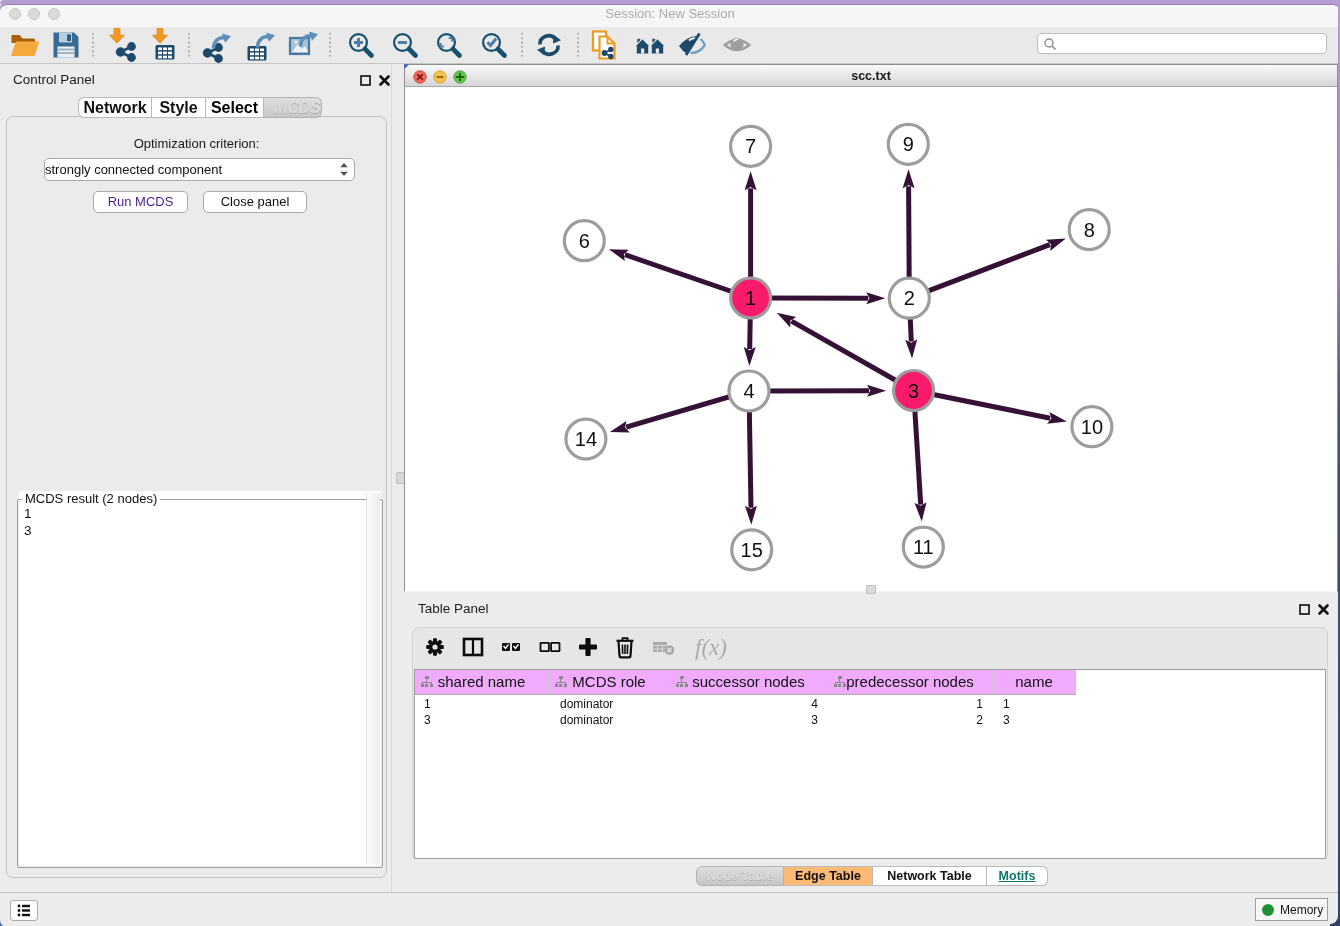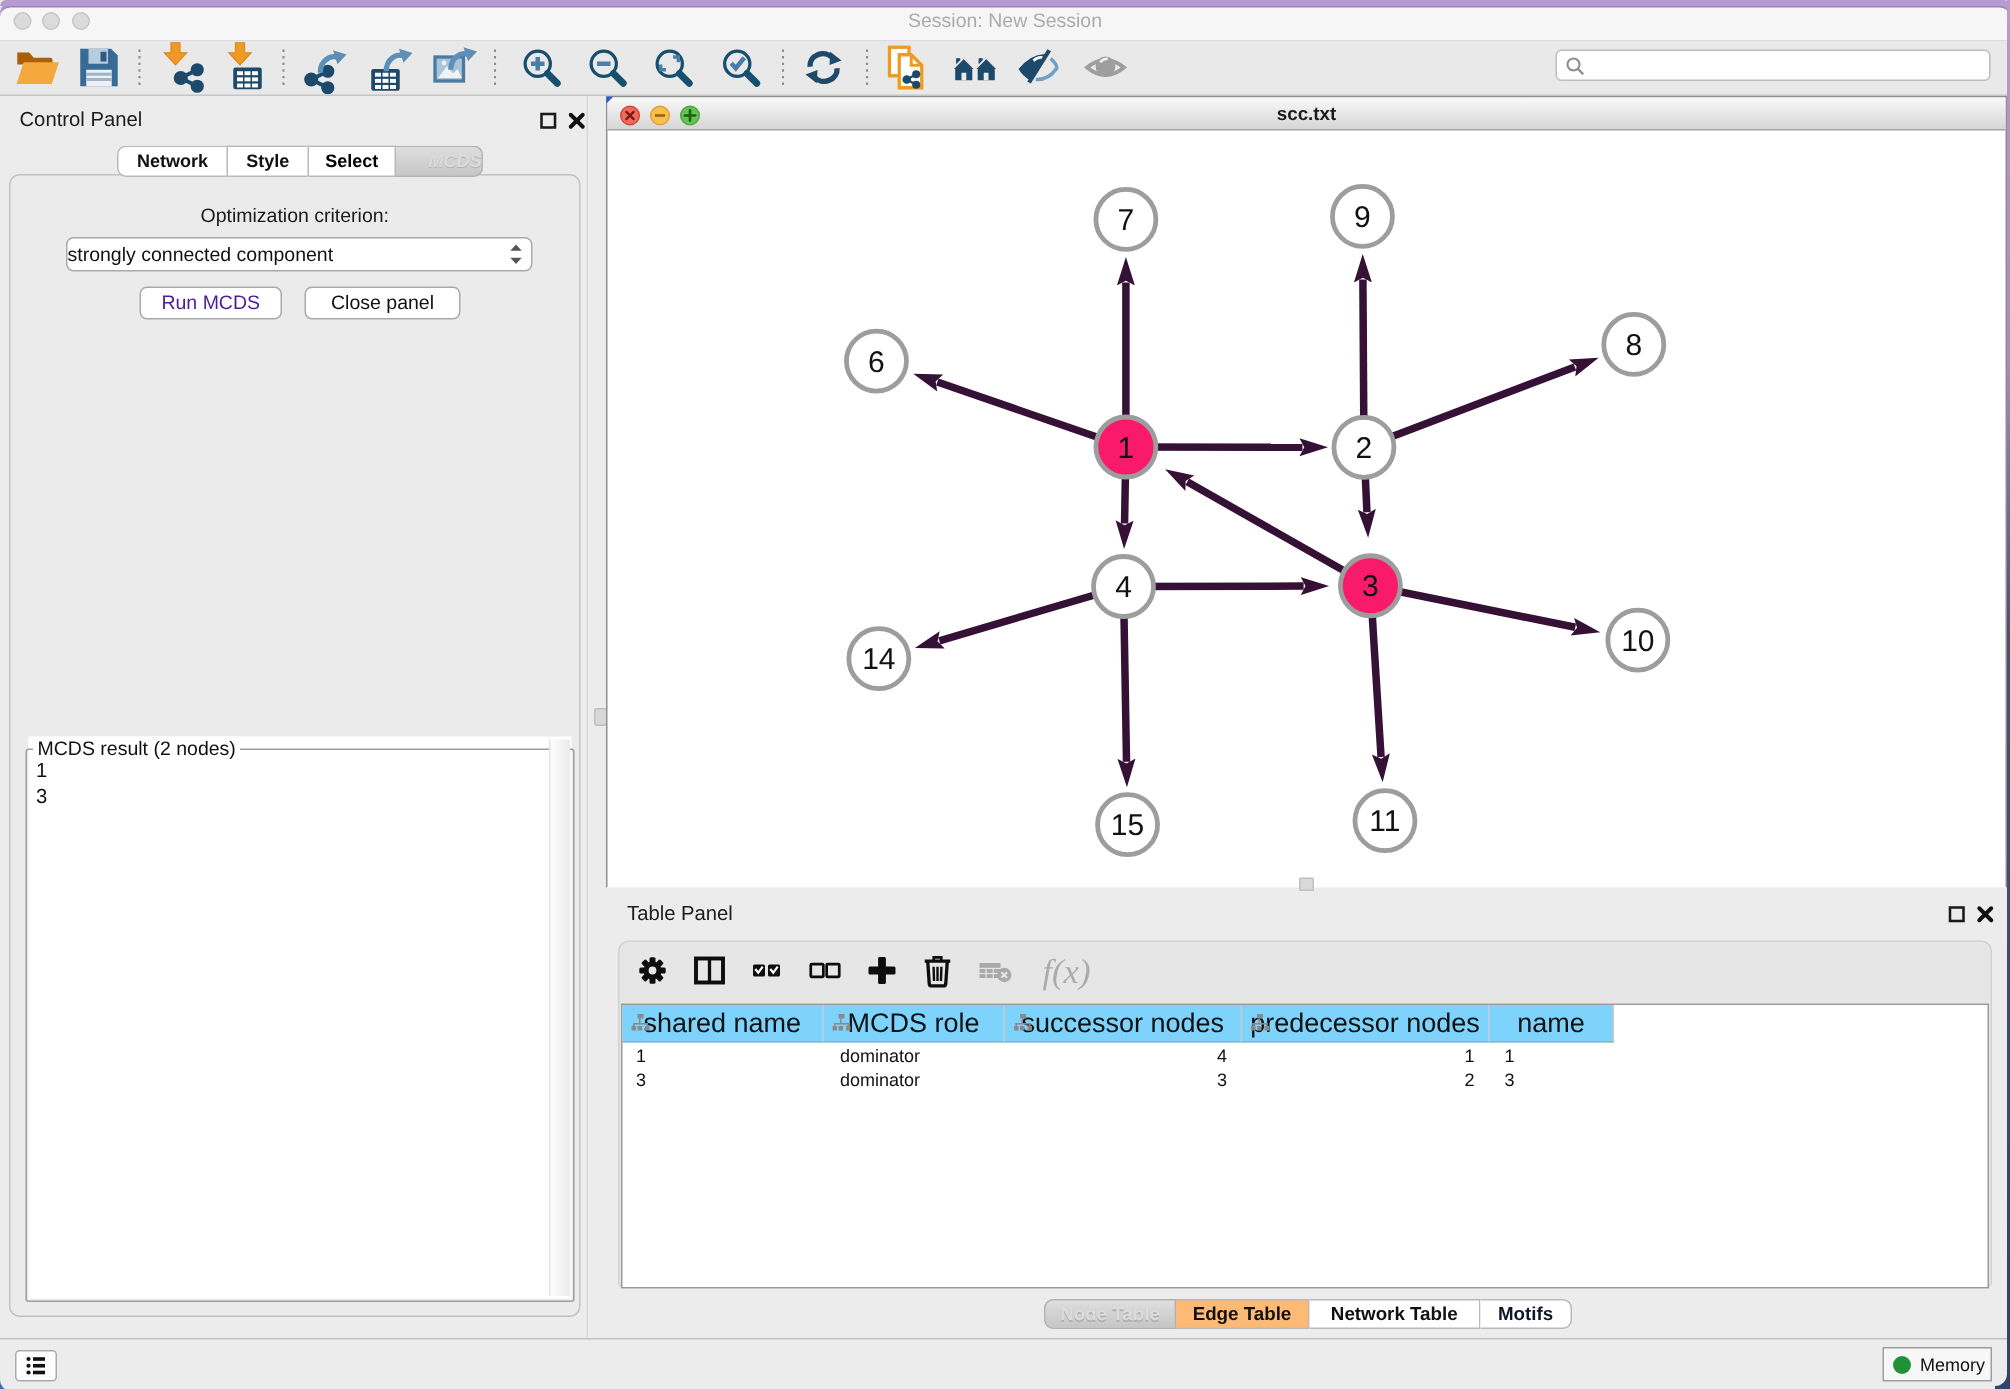--- a/index.html
+++ b/index.html
@@ -187,21 +187,21 @@
   <svg class="abs" style="left:360px;top:10px;" width="32" height="13" viewBox="0 0 32 13">
     <rect x="1" y="2" width="9" height="9" fill="none" stroke="#1a1a1a" stroke-width="1.7"></rect>
     <g stroke="#111" stroke-width="2.6" stroke-linecap="round">
       <line x1="20.5" y1="2.5" x2="28.5" y2="10.5"></line>
         <line x1="28.5" y1="2.5" x2="20.5" y2="10.5"></line>
       </g>
   </svg>
 
   <div class="abs" style="left:6px;top:52px;width:381px;height:762px;background:#ebebeb;border:1px solid #c2c2c2;border-radius:7px;box-sizing:border-box;"></div>
 
-  <div class="abs" style="left:78px;top:33px;height:21px;display:flex;font-size:12px;font-weight:bold;">
+  <div class="abs" style="left:78px;top:33px;height:21px;display:flex;font-size:16px;font-weight:bold;">
     <div style="width:73px;background:#fff;border:1px solid #b9b9b9;border-right:none;border-radius:6px 0 0 6px;text-align:center;line-height:19px;color:#111;box-sizing:border-box;">Network</div>
     <div style="width:54px;background:#fff;border:1px solid #b9b9b9;border-right:none;text-align:center;line-height:19px;color:#111;box-sizing:border-box;">Style</div>
     <div style="width:59px;background:#fff;border:1px solid #b9b9b9;text-align:center;line-height:19px;color:#000000;box-sizing:border-box;">Select</div>
     <div style="width:58px;background:linear-gradient(#dedede,#c6c6c6);border:1px solid #b2b2b2;border-left:none;border-radius:0 6px 6px 0;text-align:right;line-height:19px;color:#dcdcdc;text-shadow:0 1px 0 #b0b0b0;box-sizing:border-box;font-style:italic;">MCDS</div>
   </div>
   <div class="abs" style="left:0;top:72px;width:393px;text-align:center;font-size:13px;color:#1a1a1a;">Optimization criterion:</div>
 
   <div class="abs" style="left:44px;top:94px;width:311px;height:23px;background:#fff;border:1px solid #a9a9a9;border-radius:5px;box-sizing:border-box;font-size:13px;color:#111;line-height:21px;">strongly connected component</div>
   <svg class="abs" style="left:338px;top:98px;" width="12" height="15" viewBox="0 0 12 15">
     <path d="M6,1 L9.8,5.2 H2.2 Z" fill="#555"></path>
@@ -399,21 +399,21 @@
         <span style="position:absolute;left:413px;width:155px;text-align:right;">2</span>
         <span style="position:absolute;left:588px;">3</span>
       </div>
     </div>
   </div>
 
   <div class="abs" style="left:292px;top:274px;height:20px;display:flex;font-size:12.5px;font-weight:bold;">
     <div style="width:88px;background:linear-gradient(#dedede,#c6c6c6);border:1px solid #b2b2b2;border-radius:6px 0 0 6px;text-align:center;line-height:18px;color:#dcdcdc;text-shadow:0 1px 0 #b0b0b0;box-sizing:border-box;">Node Table</div>
     <div style="width:89px;background:#fdba74;border:1px solid #b9b9b9;border-left:none;text-align:center;line-height:18px;color:#111;box-sizing:border-box;">Edge Table</div>
     <div style="width:114px;background:#fff;border:1px solid #b9b9b9;border-left:none;text-align:center;line-height:18px;color:#111;box-sizing:border-box;">Network Table</div>
-    <div style="width:61px;background:#fff;border:1px solid #b9b9b9;border-left:none;border-radius:0 6px 6px 0;text-align:center;line-height:18px;color:#0f172a;box-sizing:border-box;">Motifs</div>
+    <div style="width:61px;background:#fff;border:1px solid #b9b9b9;border-left:none;border-radius:0 6px 6px 0;text-align:center;line-height:18px;color:#0f766e;box-sizing:border-box;text-decoration:underline;">Motifs</div>
   </div>
 </div>
 
 <div class="abs" id="status-bar" style="left:0;top:892px;width:1340px;height:34px;background:#ececec;border-top:1px solid #c3c3c3;box-sizing:border-box;">
   <div class="abs" style="left:10px;top:7px;width:28px;height:21px;background:#fdfdfd;border:1px solid #ababab;border-radius:3px;box-sizing:border-box;">
     <svg width="26" height="19" viewBox="0 0 26 19">
       <g fill="#111">
         <circle cx="8" cy="5" r="1.4"></circle>
           <rect x="11" y="3.8" width="8" height="2.4"></rect>
         <circle cx="8" cy="9.5" r="1.4"></circle>
@@ -424,21 +424,21 @@
     </svg>
   </div>
   <div class="abs" style="left:1255px;top:5px;width:73px;height:23px;background:#f7f7f7;border:1px solid #9e9e9e;box-sizing:border-box;">
     <div style="position:absolute;left:6px;top:5px;width:12px;height:12px;border-radius:50%;background:#1f9238;"></div>
     <div style="position:absolute;left:24px;top:4px;font-size:12px;color:#111;">Memory</div>
   </div>
   <div class="abs" style="left:0;top:27px;width:8px;height:7px;background:#3f6cae;"></div>
   <div class="abs" style="left:0;top:27px;width:8px;height:7px;background:#ececec;border-radius:0 0 0 7px;"></div>
 </div>
 <style>
-  .hcell{position:relative;height:25px;background:#7dd3fc;border-right:1px solid #c9c9c9;border-bottom:1px solid #ababab;box-sizing:border-box;text-align:center;line-height:24px;font-size:18px;color:#111;}
+  .hcell{position:relative;height:25px;background:#f0abfc;border-right:1px solid #c9c9c9;border-bottom:1px solid #ababab;box-sizing:border-box;text-align:center;line-height:24px;font-size:15px;color:#111;}
   .hico{position:absolute;left:6px;top:6px;width:12px;height:12px;
     background:
       linear-gradient(#8a8a8a,#8a8a8a) 4px 0/4px 3.2px no-repeat,
       linear-gradient(#8a8a8a,#8a8a8a) 5.4px 3px/1.2px 3px no-repeat,
       linear-gradient(#8a8a8a,#8a8a8a) 1px 5.5px/10px 1.2px no-repeat,
       linear-gradient(#8a8a8a,#8a8a8a) 0.6px 5.5px/1.2px 3px no-repeat,
       linear-gradient(#8a8a8a,#8a8a8a) 10.2px 5.5px/1.2px 3px no-repeat,
       linear-gradient(#8a8a8a,#8a8a8a) 0 8.2px/3.4px 3.4px no-repeat,
       linear-gradient(#8a8a8a,#8a8a8a) 4.3px 8.2px/3.4px 3.4px no-repeat,
       linear-gradient(#8a8a8a,#8a8a8a) 8.6px 8.2px/3.4px 3.4px no-repeat;}

